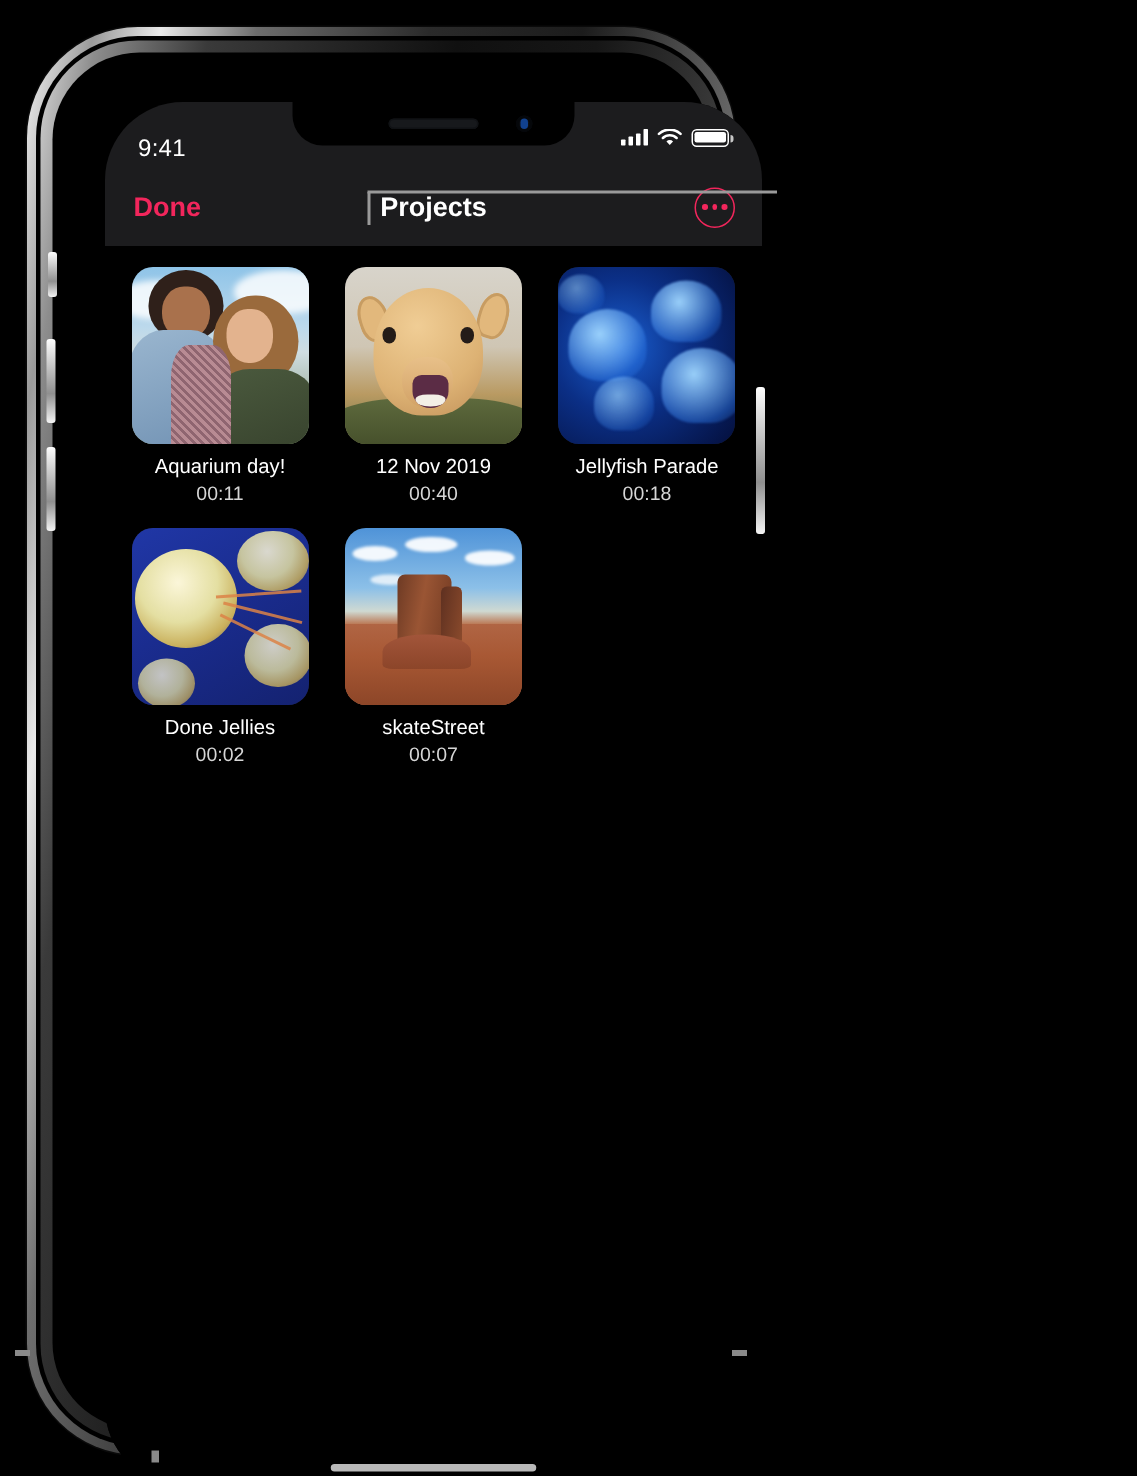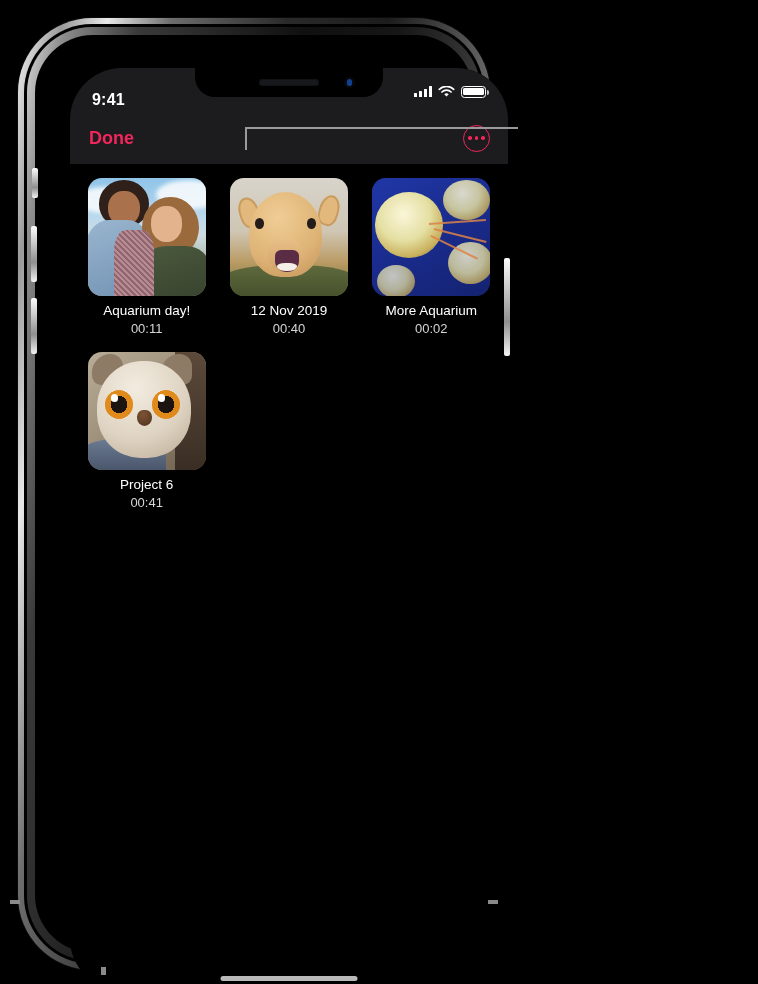--- a/index.html
+++ b/index.html
@@ -68,21 +68,21 @@
     content:""; position:absolute; left:3px; top:2px; width:5px; height:7px;
     border-radius:3px; background:#11418e;
   }
 
   
   .statusbar{
     position:absolute; top:0; left:0; right:0; height:44px;
     background:#1c1c1e; display:flex; align-items:center;
     justify-content:space-between; padding:0 22px; z-index:5;
   }
-  .clock{ color:#fff; font-size:16px; font-weight:700; letter-spacing:.2px; margin-top:19px; }
+  .clock{ color:#fff; font-size:16px; font-weight:400; letter-spacing:.2px; margin-top:19px; }
   .status-right{ display:flex; align-items:center; gap:6px; margin-top:3px; }
   .bars{ display:flex; align-items:flex-end; gap:2px; height:11px; }
   .bars i{ display:block; width:3px; background:#fff; border-radius:.5px; }
   .bars i:nth-child(1){height:4px}
   .bars i:nth-child(2){height:6px}
   .bars i:nth-child(3){height:8px}
   .bars i:nth-child(4){height:11px}
   .batt{ position:relative; width:25px; height:12px; border:1.3px solid #fff; border-radius:3.5px; padding:1.3px; }
   .batt::after{ content:""; position:absolute; right:-4px; top:3.5px; width:2px; height:5px; background:#fff; border-radius:0 2px 2px 0; opacity:.75; }
   .batt span{ display:block; width:100%; height:100%; background:#fff; border-radius:1.5px; }
@@ -263,20 +263,21 @@
                   <path d="M1.3 3.3a10.4 10.4 0 0 1 14.4 0" stroke="#fff" stroke-width="1.7" fill="none" stroke-linecap="round"></path>
                 </svg>
                 <div class="batt">
                     <span></span>
                   </div>
               </div>
             </div>
 
             <div class="navbar">
               <div class="nav-done">Done</div>
+              <div class="nav-title">Projects</div>
               <div class="nav-more">
                 <b></b>
                   <b></b>
                   <b></b>
               </div>
             </div>
 
             <div class="grid">
 
 
@@ -313,59 +314,67 @@
                       <div class="mouthC">
                           <div class="teeth"></div>
                         </div>
                     </div>
                   </div>
                 </div>
                 <div class="cap">12 Nov 2019</div>
                 <div class="dur">00:40</div>
               </div>
 
+              <div class="cell">
+                <div class="thumb">
+                  <div class="art jelly-b">
+                    <i style="left:6%;  top:24%; width:44%; height:40%;"></i>
+                    <i style="left:52%; top:8%;  width:40%; height:34%;"></i>
+                    <i style="left:58%; top:46%; width:46%; height:42%;"></i>
+                    <i style="left:20%; top:62%; width:34%; height:30%; opacity:.7"></i>
+                    <i style="left:0%;  top:4%;  width:26%; height:22%; opacity:.55"></i>
+                  </div>
+                </div>
+                <div class="cap">Jellyfish Parade</div>
+                <div class="dur">00:18</div>
+              </div>
 
               <div class="cell">
                 <div class="thumb">
                   <div class="art jelly-g">
                     <i style="left:2%;  top:12%; width:58%; height:56%;"></i>
                     <i style="left:60%; top:2%;  width:40%; height:34%; opacity:.85"></i>
                     <i style="left:64%; top:54%; width:38%; height:36%; opacity:.8"></i>
                     <i style="left:4%;  top:74%; width:32%; height:28%; opacity:.75"></i>
                     <u style="left:52%; top:42%; width:46%; transform:rotate(14deg)"></u>
                     <u style="left:50%; top:48%; width:44%; transform:rotate(26deg)"></u>
                     <u style="left:48%; top:38%; width:48%; transform:rotate(-4deg)"></u>
                   </div>
                 </div>
-                <div class="cap">More Aquarium</div>
+                <div class="cap">Done Jellies</div>
                 <div class="dur">00:02</div>
               </div>
 
-
-              <div class="cell">
-                <div class="thumb">
-                  <div class="art owl">
-                    <div class="wall"></div>
-                    <div class="shirt"></div>
-                    <div class="eartuft" style="left:4%"></div>
-                    <div class="eartuft" style="right:12%"></div>
-                    <div class="head">
-                      <div class="eye" style="left:8%">
-                          <b></b>
-                        </div>
-                      <div class="eye" style="right:12%">
-                          <b></b>
-                        </div>
-                      <div class="beak"></div>
-                    </div>
-                  </div>
-                </div>
-                <div class="cap">Project 6</div>
-                <div class="dur">00:41</div>
-              </div>
+              <div class="cell">
+                <div class="thumb">
+                  <div class="art desert">
+                    <div class="cl" style="left:4%;  top:10%; width:26%; height:9%"></div>
+                    <div class="cl" style="left:34%; top:5%;  width:30%; height:9%"></div>
+                    <div class="cl" style="left:68%; top:13%; width:28%; height:8%"></div>
+                    <div class="cl" style="left:14%; top:26%; width:22%; height:6%; opacity:.75"></div>
+                    <div class="ground"></div>
+                    <div class="mesa"></div>
+                    <div class="mesa2"></div>
+                    <div class="base"></div>
+                  </div>
+                </div>
+                <div class="cap">skateStreet</div>
+                <div class="dur">00:07</div>
+              </div>
+
 
             </div>
 
             <div class="home-ind"></div>
           </div>
 
         </div>
       </div>
     </div>
 

